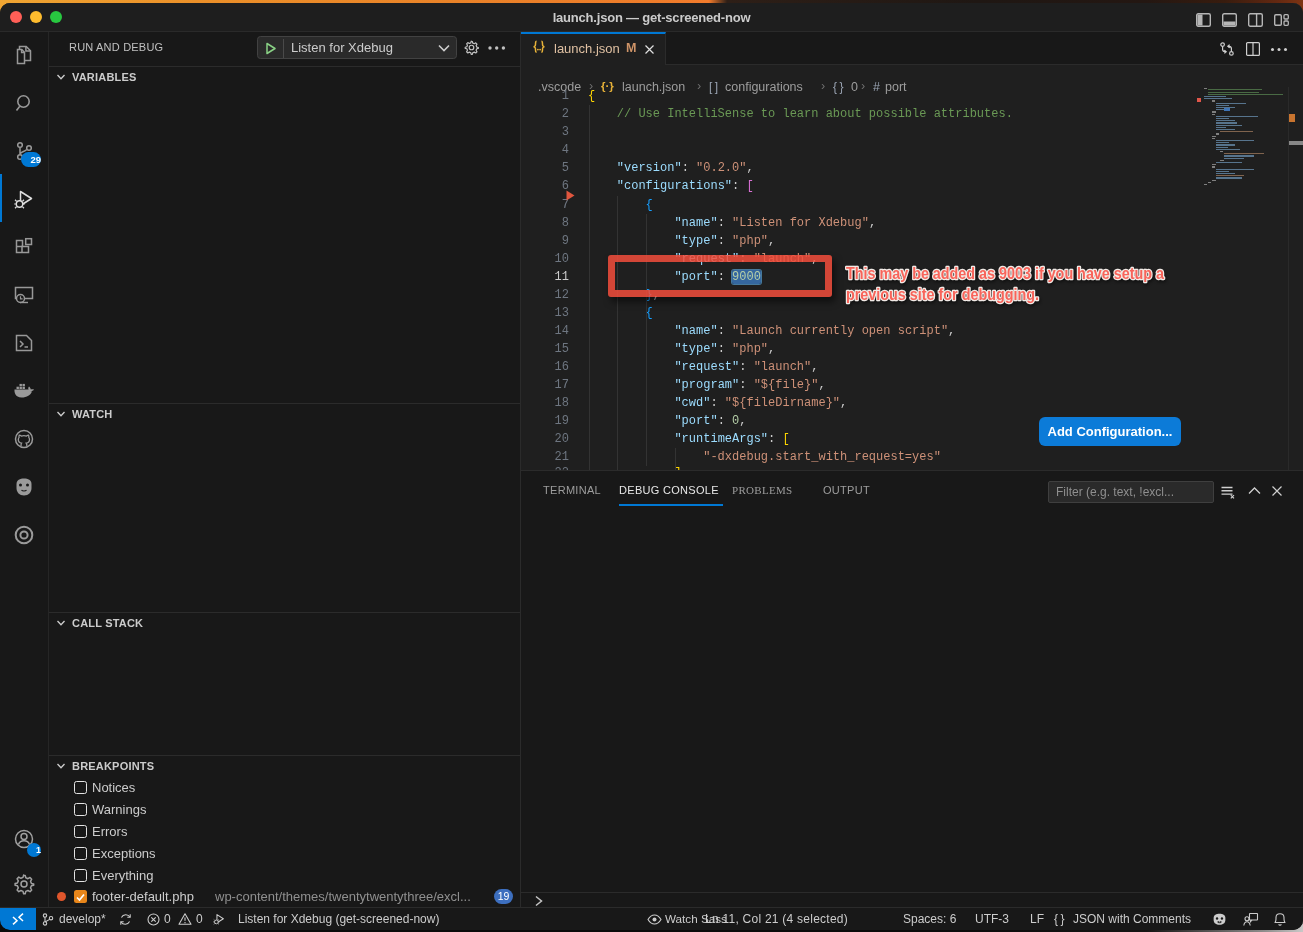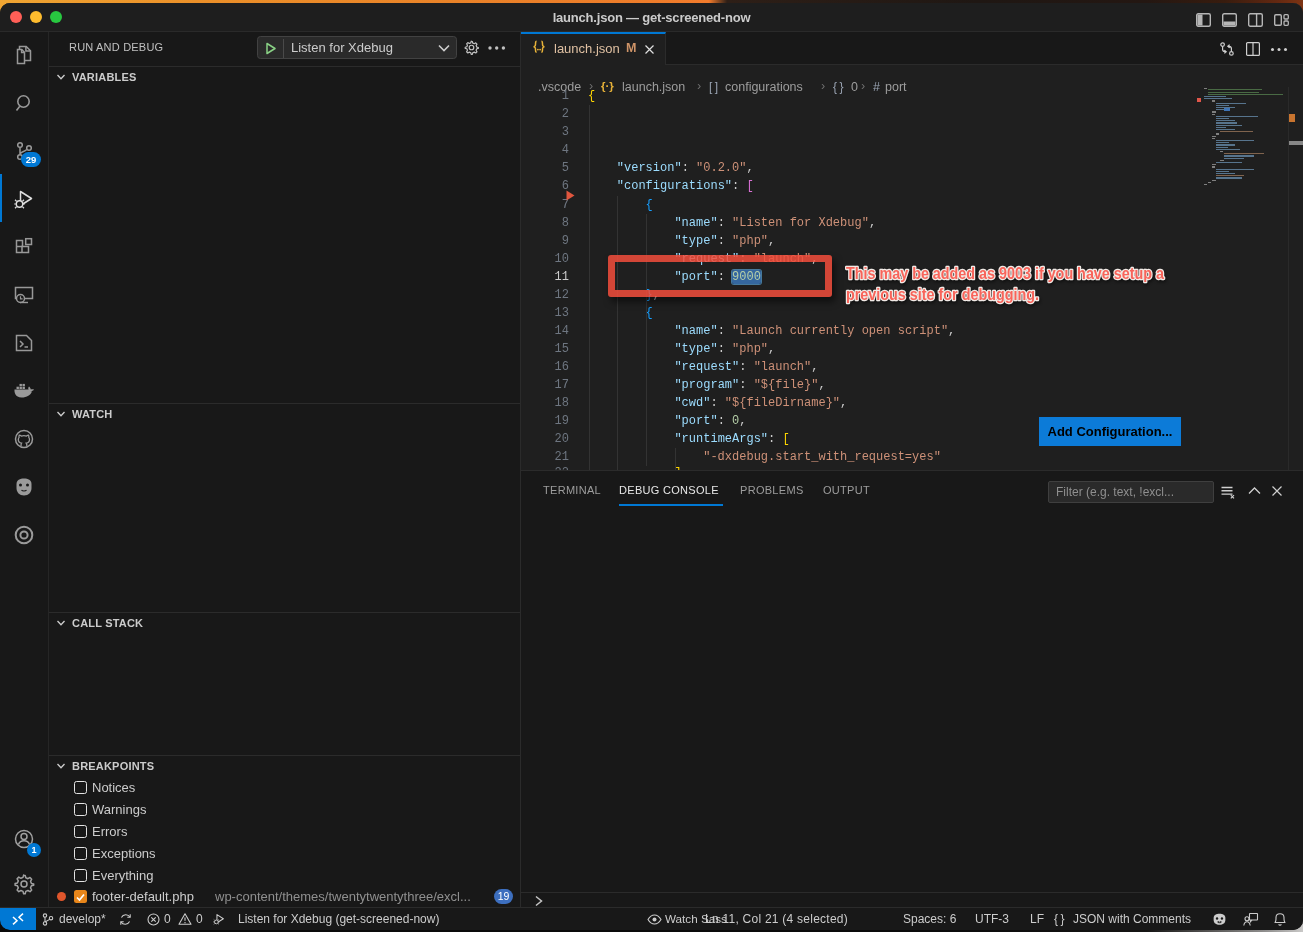--- a/index.html
+++ b/index.html
@@ -12,21 +12,21 @@
   #win { position:absolute; left:0; top:3px; width:1303px; height:927px; background:#181818; border-radius:10px; overflow:hidden; box-shadow:inset 0 1px 0 #44403a; }
 
   
   #titlebar { position:absolute; left:0; top:0; width:1303px; height:29px; background:#1e1e1e; border-bottom:1px solid #2a2a2a; }
   .tl { position:absolute; top:8px; width:12px; height:12px; border-radius:50%; }
   #title { position:absolute; top:0; left:0; width:1303px; height:29px; line-height:29px; text-align:center; color:#cbcbcb; font-size:13px; font-weight:bold; letter-spacing:-0.2px; }
 
   
   #actbar { position:absolute; left:0; top:29px; width:48px; height:879px; background:#181818; }
   .aicon { position:absolute; left:12px; width:24px; height:24px; }
-  .badge { position:absolute; border-radius:50%; background:#0078d4; color:#fff; text-align:center; font-size:9px; font-weight:bold; }
+  .badge { position:absolute; border-radius:50%; background:#0078d4; color:#fff; text-align:right; font-size:9px; font-weight:bold; }
 
   
   #sidebar { position:absolute; left:48px; top:29px; width:473px; height:878px; background:#181818; border-right:1px solid #2b2b2b; border-left:1px solid #262626; }
   .shead { position:absolute; color:#cccccc; font-size:11px; font-weight:bold; letter-spacing:0.2px; }
   .sdiv { position:absolute; left:0; width:473px; height:1px; background:#2b2b2b; }
   .chev { position:absolute; width:10px; height:10px; }
   .cbx { position:absolute; width:13px; height:13px; border:1.4px solid #e3e3e3; border-radius:2.5px; background:#181818; }
   .cblabel { position:absolute; color:#cccccc; font-size:13px; }
 
   
@@ -291,20 +291,21 @@
       <div class="abs" style="left:312px; top:4px; color:#99a3b2; font-size:12px;">{ }</div>
       <div class="abs" style="left:330px; top:4px;">0</div>
       <div class="abs" style="left:340px; top:3px; color:#707070;">›</div>
       <div class="abs" style="left:352px; top:4px; color:#99a3b2; font-size:12.5px;">#</div>
       <div class="abs" style="left:364px; top:4px;">port</div>
     </div>
     <div id="code">
       <div class="ln" style="top:0.2px"><span>1</span></div>
       <div class="cl" style="top:0.2px"><span class="b1">{</span></div>
       <div class="ln" style="top:18.2px"><span>2</span></div>
+      <div class="cl" style="top:18.2px"><span class="c">    // Use IntelliSense to learn about possible attributes.</span></div>
       <div class="ln" style="top:36.3px"><span>3</span></div>
       <div class="ln" style="top:54.4px"><span>4</span></div>
       <div class="ln" style="top:72.4px"><span>5</span></div>
       <div class="cl" style="top:72.4px">    <span class="k">"version"</span>: <span class="s">"0.2.0"</span>,</div>
       <div class="ln" style="top:90.4px"><span>6</span></div>
       <div class="cl" style="top:90.4px">    <span class="k">"configurations"</span>: <span class="b2">[</span></div>
       <div class="ln" style="top:108.5px"><span>7</span></div>
       <div class="cl" style="top:108.5px">        <span class="b3">{</span></div>
       <div class="ln" style="top:126.6px"><span>8</span></div>
       <div class="cl" style="top:126.6px">            <span class="k">"name"</span>: <span class="s">"Listen for Xdebug"</span>,</div>
@@ -395,27 +396,27 @@
       <div class="abs" style="left:90px; top:27px; width:6px; height:8px; background:#c8742f;"></div>
       <div class="abs" style="left:89px; top:54px; width:15px; height:4px; background:#9a9a9a; opacity:0.85;"></div>
     </div>
 
     <div class="abs" style="left:767px; top:55px; width:1px; height:383px; background:#2a2a2a;"></div>
     <div class="abs" style="left:87px; top:223px; width:224px; height:42px; border:7px solid rgba(243,78,60,0.85); border-radius:3px; box-shadow:3px 5px 7px rgba(0,0,0,0.5); z-index:5;"></div>
     <svg class="abs" style="left:320px; top:225px; z-index:6; filter:drop-shadow(1.5px 2px 1.5px rgba(0,0,0,0.45));" width="380" height="60" viewBox="0 0 380 60">
       <text x="5" y="22" textLength="318" lengthAdjust="spacingAndGlyphs" font-family="Liberation Sans, sans-serif" font-weight="bold" font-size="16" fill="#f8645a" stroke="#f2ebe7" stroke-width="2.6" paint-order="stroke" stroke-linejoin="round">This may be added as 9003 if you have setup a</text>
       <text x="5" y="43" textLength="193" lengthAdjust="spacingAndGlyphs" font-family="Liberation Sans, sans-serif" font-weight="bold" font-size="16" fill="#f8645a" stroke="#f2ebe7" stroke-width="2.6" paint-order="stroke" stroke-linejoin="round">previous site for debugging.</text>
     </svg>
-    <div class="abs" style="left:518px; top:385px; width:142px; height:29px; background:#0c7bd8; border-radius:0; color:#000000; font-size:13px; font-weight:bold; text-align:center; line-height:29px; z-index:4;">Add Configuration...</div>
+    <div class="abs" style="left:518px; top:385px; width:142px; height:29px; background:#0c7bd8; border-radius:6px; color:#ffffff; font-size:13px; font-weight:bold; text-align:center; line-height:29px; z-index:4;">Add Configuration...</div>
   </div>
   <div id="panel">
     <div class="ptab" style="left:22px; top:2px;">TERMINAL</div>
     <div class="ptab" style="left:98px; top:2px; color:#e7e7e7;">DEBUG CONSOLE</div>
     <div class="abs" style="left:98px; top:32.5px; width:104px; height:2px; background:#0078d4;"></div>
-    <div class="ptab" style="left:219px; top:2px;">PROBLEMS</div>
+    <div class="ptab" style="left:211px; top:2px;font-family:Liberation Serif, serif;">PROBLEMS</div>
     <div class="ptab" style="left:302px; top:2px;">OUTPUT</div>
     <div class="abs" style="left:527px; top:10px; width:166px; height:22px; background:#2a2a2a; border:1px solid #3f3f3f; border-radius:2px; color:#8f8f8f; font-size:12px; line-height:20px; padding-left:7px; white-space:nowrap; overflow:hidden;">Filter (e.g. text, !excl...</div>
     <svg class="abs" style="left:699px; top:13px;" width="16" height="16" viewBox="0 0 16 16">
         <g stroke="#cfcfcf" stroke-width="1.4" fill="none">
           <path d="M1.5 3.5 L12.5 3.5 M1.5 6.8 L12.5 6.8 M1.5 10.1 L12.5 10.1"></path>
           <path d="M10.8 11.2 L14 14.4 M14 11.2 L10.8 14.4" stroke-width="1.2"></path>
         </g>
       </svg>
     <svg class="abs" style="left:727px; top:15px;" width="13" height="9" viewBox="0 0 13 9">
         <path d="M1 7.5 L6.5 2 L12 7.5" fill="none" stroke="#cfcfcf" stroke-width="1.3"></path>

